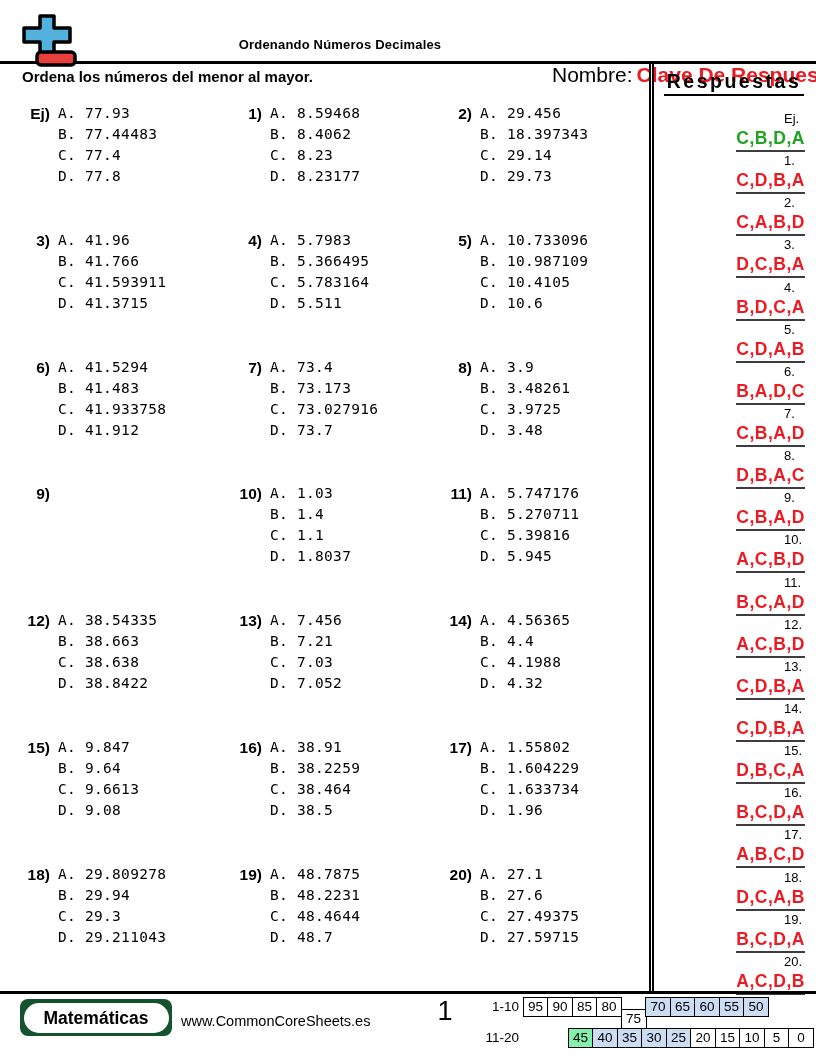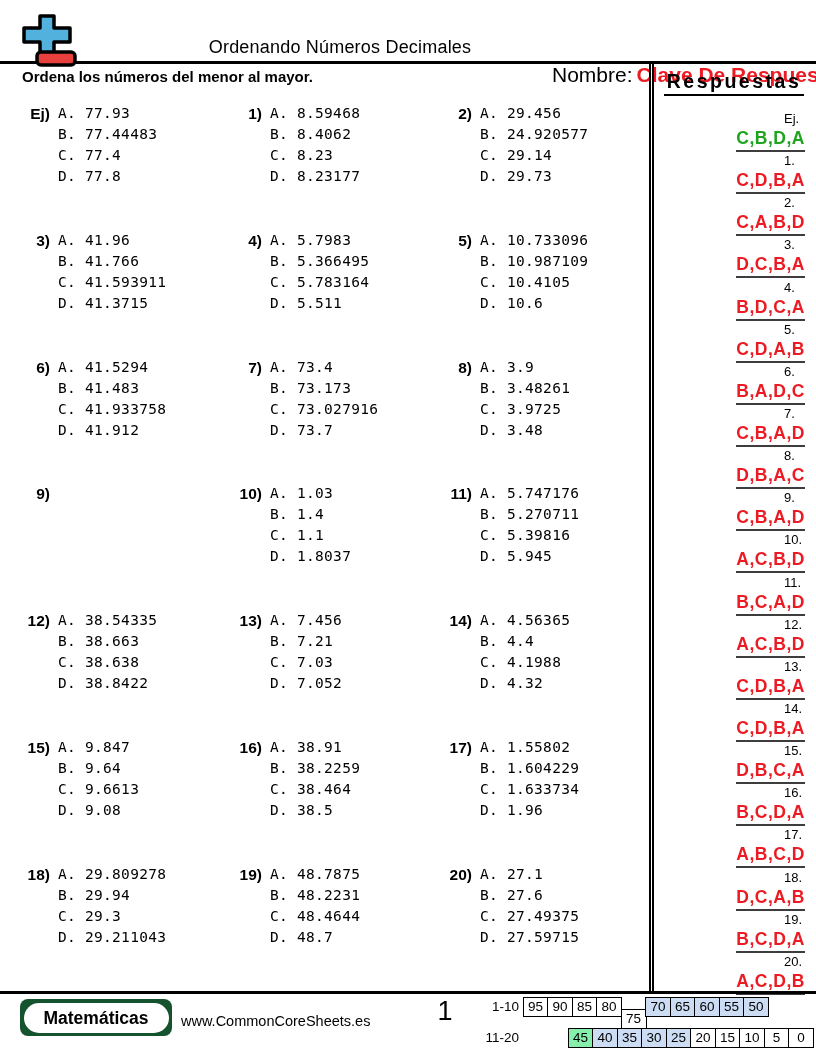--- a/index.html
+++ b/index.html
@@ -3,21 +3,21 @@
 <meta charset="utf-8">
 <style>
   html,body{margin:0;padding:0;background:#fff;}
   .page{position:relative;width:816px;height:1056px;background:#fff;overflow:hidden;
         font-family:"Liberation Sans",sans-serif;color:#000;}
 
   
   .top-rule{position:absolute;left:0;top:61px;width:816px;height:3px;background:#000;}
   .logo{position:absolute;left:20px;top:12px;z-index:2;}
   .title{position:absolute;left:60px;top:37px;width:560px;text-align:center;
-         font-weight:normal;font-size:18px;letter-spacing:.2px;}
+         font-weight:bold;font-size:13px;letter-spacing:.2px;}
   .name-block{position:absolute;left:552px;top:39px;font-size:21px;white-space:nowrap;margin-top:24px;}
   .name-value{font-weight:bold;margin-left:4px;}
   .instruction{position:absolute;left:22px;top:68px;font-weight:bold;font-size:15px;}
 
   
   .problems{position:absolute;left:0;top:103px;width:648px;display:grid;
             grid-template-columns:212px 210px 226px;grid-auto-rows:126.8px;}
   .problem{display:flex;align-items:flex-start;}
   .pnum{flex:none;width:50px;text-align:right;font-weight:bold;font-size:15.5px;
         line-height:21px;padding-right:0;}
@@ -101,21 +101,21 @@
             <div class="opt"><span class="opt-letter">D.</span><span>8.23177</span></div>
           </div>
       </div>
 
       <div class="problem">
         <div class="pnum">2)</div>
         <div class="opts">
 
             <div class="opt"><span class="opt-letter">A.</span><span>29.456</span></div>
 
-            <div class="opt"><span class="opt-letter">B.</span><span>24.920577</span></div>
+            <div class="opt"><span class="opt-letter">B.</span><span>18.397343</span></div>
 
             <div class="opt"><span class="opt-letter">C.</span><span>29.14</span></div>
 
             <div class="opt"><span class="opt-letter">D.</span><span>29.73</span></div>
           </div>
       </div>
 
       <div class="problem">
         <div class="pnum">3)</div>
         <div class="opts">

